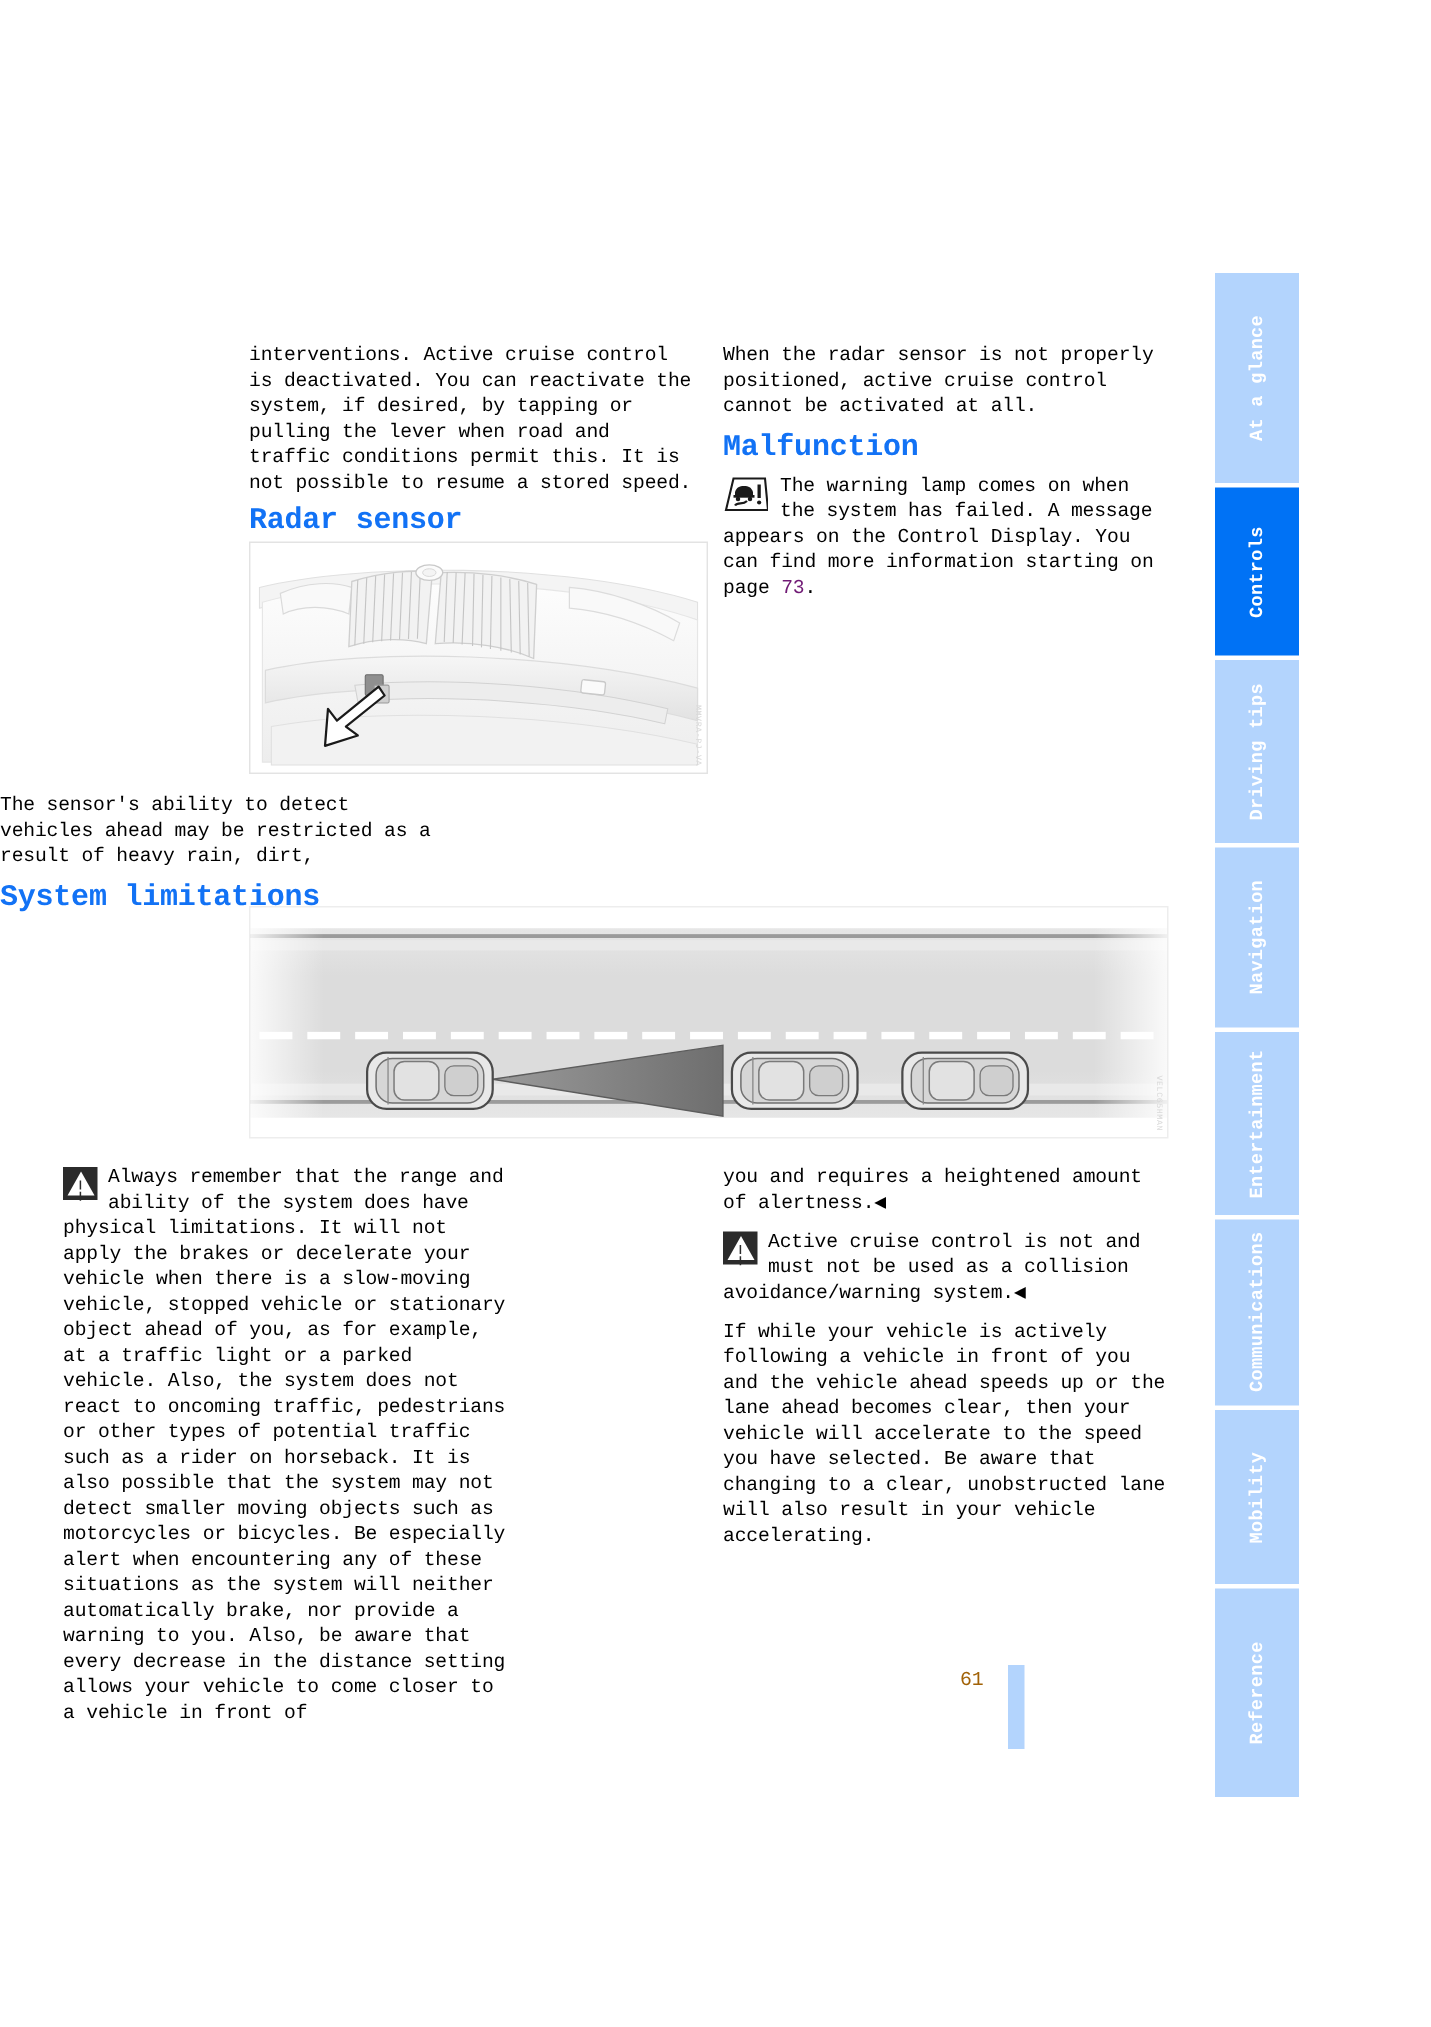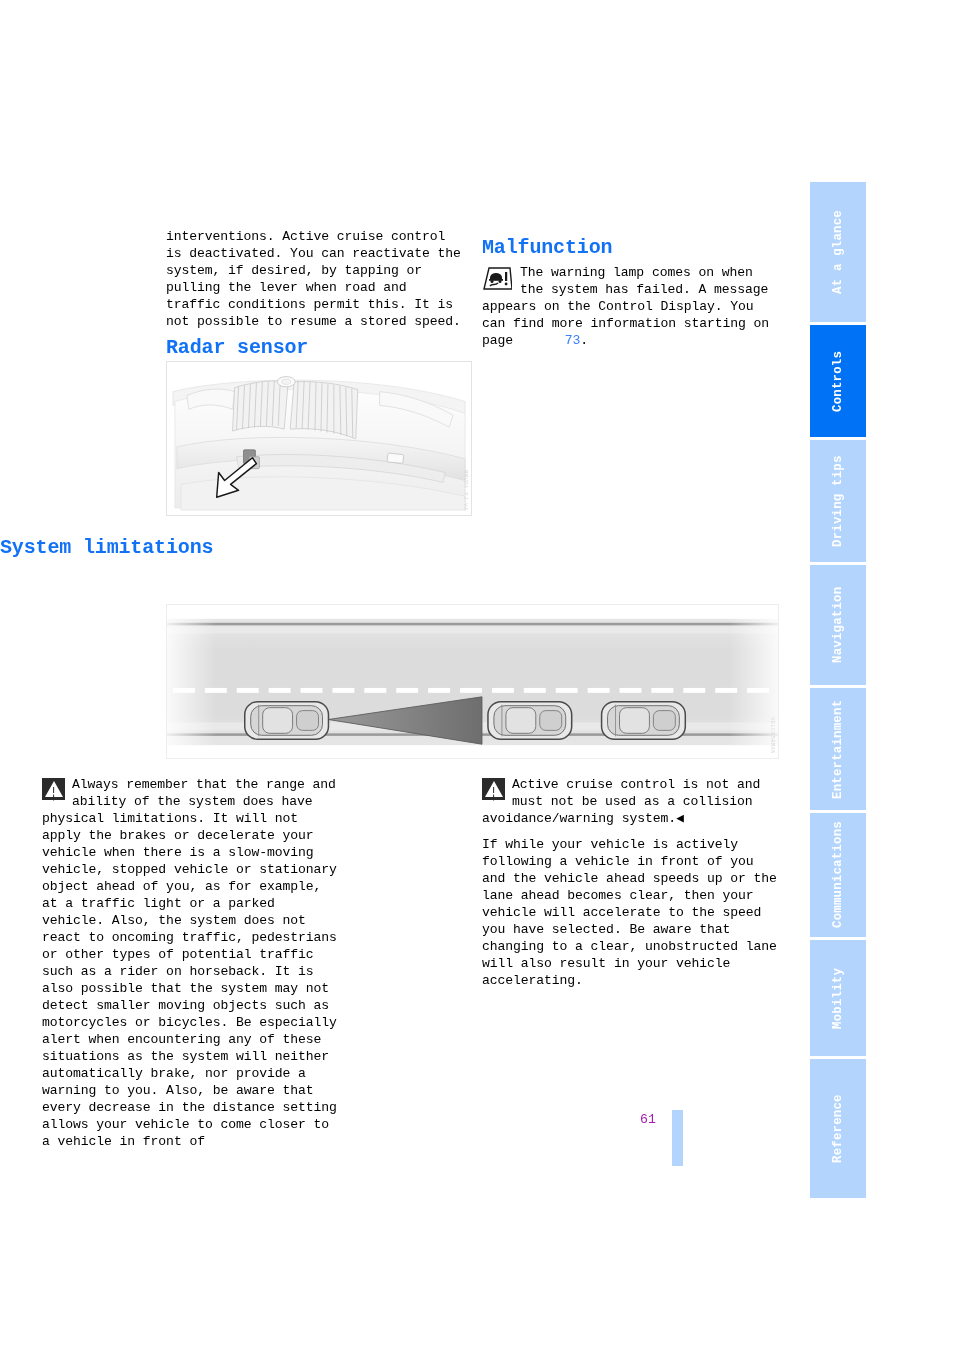--- a/index.html
+++ b/index.html
@@ -42,21 +42,21 @@
 
   h2.heading {
     color: #1272f5;
     font-size: 20px;
     font-weight: bold;
     margin: 11px 0 8px 0;
     letter-spacing: -0.15px;
   }
   h2.heading.first { margin-top: 9px; }
 
-  .lnk { color: #3b82f6; margin-left: 44px; }
+  .lnk { color: #701a75; }
 
   
   .figure {
     position: absolute;
     background: #fdfdfd;
     overflow: hidden;
   }
 
   
   #fig-radar {
@@ -161,21 +161,21 @@
     letter-spacing: 0.2px;
     white-space: nowrap;
   }
 
   
   #pagenum {
     position: absolute;
     left: 640px;
     top: 1112px;
     font-size: 13.2px;
-    color: #a21caf;
+    color: #a16207;
   }
   #pagebar {
     position: absolute;
     left: 672px;
     top: 1110px;
     width: 11px;
     height: 56px;
     background: #b3d4fd;
   }
 </style>
@@ -254,20 +254,21 @@
 
       <rect x="77" y="89" width="12" height="14" rx="1" fill="#8f8f8f" stroke="#6a6a6a" stroke-width="0.7"></rect>
       <rect x="83" y="96" width="10" height="12" rx="1" fill="#cfcfcf" stroke="#9a9a9a" stroke-width="0.7"></rect>
 
       <path d="M86 97 L58 120 L52 112 L50 137 L72 130 L64 124 L90 103 Z" fill="#ffffff" stroke="#1a1a1a" stroke-width="1.5" stroke-linejoin="round"></path>
     </svg>
     <div class="wmark">MMVRA-PJ-VA</div>
   </div>
 
   <div class="col" style="top:528px;">
+    <p class="para">The sensor's ability to detect vehicles ahead may be restricted as a result of heavy rain, dirt,</p>
     <h2 class="heading">System limitations</h2>
   </div>
 
   <div class="figure" id="fig-limits">
     <svg width="100%" height="100%" viewBox="0 0 613 155" preserveAspectRatio="none">
       <defs>
         <linearGradient id="roadGrad" x1="0" y1="0" x2="0" y2="1">
           <stop offset="0%" stop-color="#e6e6e6"></stop>
           <stop offset="25%" stop-color="#dcdcdc"></stop>
           <stop offset="75%" stop-color="#dcdcdc"></stop>
@@ -351,20 +352,21 @@
   <div class="col" style="top:776px;padding-left:42px;">
     <div class="notebox">
       <span class="warn-icon"></span>
       <p>Always remember that the range and ability of the system does have physical limitations. It will not apply the brakes or decelerate your vehicle when there is a slow-moving vehicle, stopped vehicle or stationary object ahead of you, as for example, at a traffic light or a parked vehicle. Also, the system does not react to oncoming traffic, pedestrians or other types of potential traffic such as a rider on horseback. It is also possible that the system may not detect smaller moving objects such as motorcycles or bicycles. Be especially alert when encountering any of these situations as the system will neither automatically brake, nor provide a warning to you. Also, be aware that every decrease in the distance setting allows your vehicle to come closer to a vehicle in front of</p>
     </div>
   </div>
 
   <div class="col" id="col-right">
 
 
+    <p class="para">When the radar sensor is not properly positioned, active cruise control cannot be activated at all.</p>
 
     <h2 class="heading">Malfunction</h2>
 
     <div class="notebox">
       <svg class="lamp-icon" viewBox="0 0 30 25">
         <path d="M7 2 L28 2 L30 23 L2 23 Z" fill="#ffffff" stroke="#1a1a1a" stroke-width="1.4"></path>
 
         <path d="M8 11 C9 8 11 7 14 7 C17 7 19 8 20 11 L20 13 L8 13 Z" fill="#1a1a1a"></path>
         <rect x="7" y="13" width="14" height="1.8" fill="#1a1a1a"></rect>
         <circle cx="10" cy="15.6" r="1.5" fill="#1a1a1a"></circle>
@@ -374,20 +376,21 @@
 
         <rect x="23" y="6" width="2.2" height="9" fill="#1a1a1a"></rect>
         <circle cx="24.1" cy="18" r="1.4" fill="#1a1a1a"></circle>
       </svg>
       <p><span>The warning lamp comes on when the system has failed. A message appears on the Control Display. You can find more information starting on page </span><span class="lnk">73</span><span>.</span></p>
     </div>
   </div>
 
   <div class="col" style="left:482px; top:776px;">
 
+    <p class="para"><span>you and requires a heightened amount of alertness.</span><span>◀</span></p>
 
     <div class="notebox">
       <span class="warn-icon"></span>
       <p><span>Active cruise control is not and must not be used as a collision avoidance/warning system.</span><span>◀</span></p>
     </div>
 
     <p class="para">If while your vehicle is actively following a vehicle in front of you and the vehicle ahead speeds up or the lane ahead becomes clear, then your vehicle will accelerate to the speed you have selected. Be aware that changing to a clear, unobstructed lane will also result in your vehicle accelerating.</p>
 
 
   </div>

